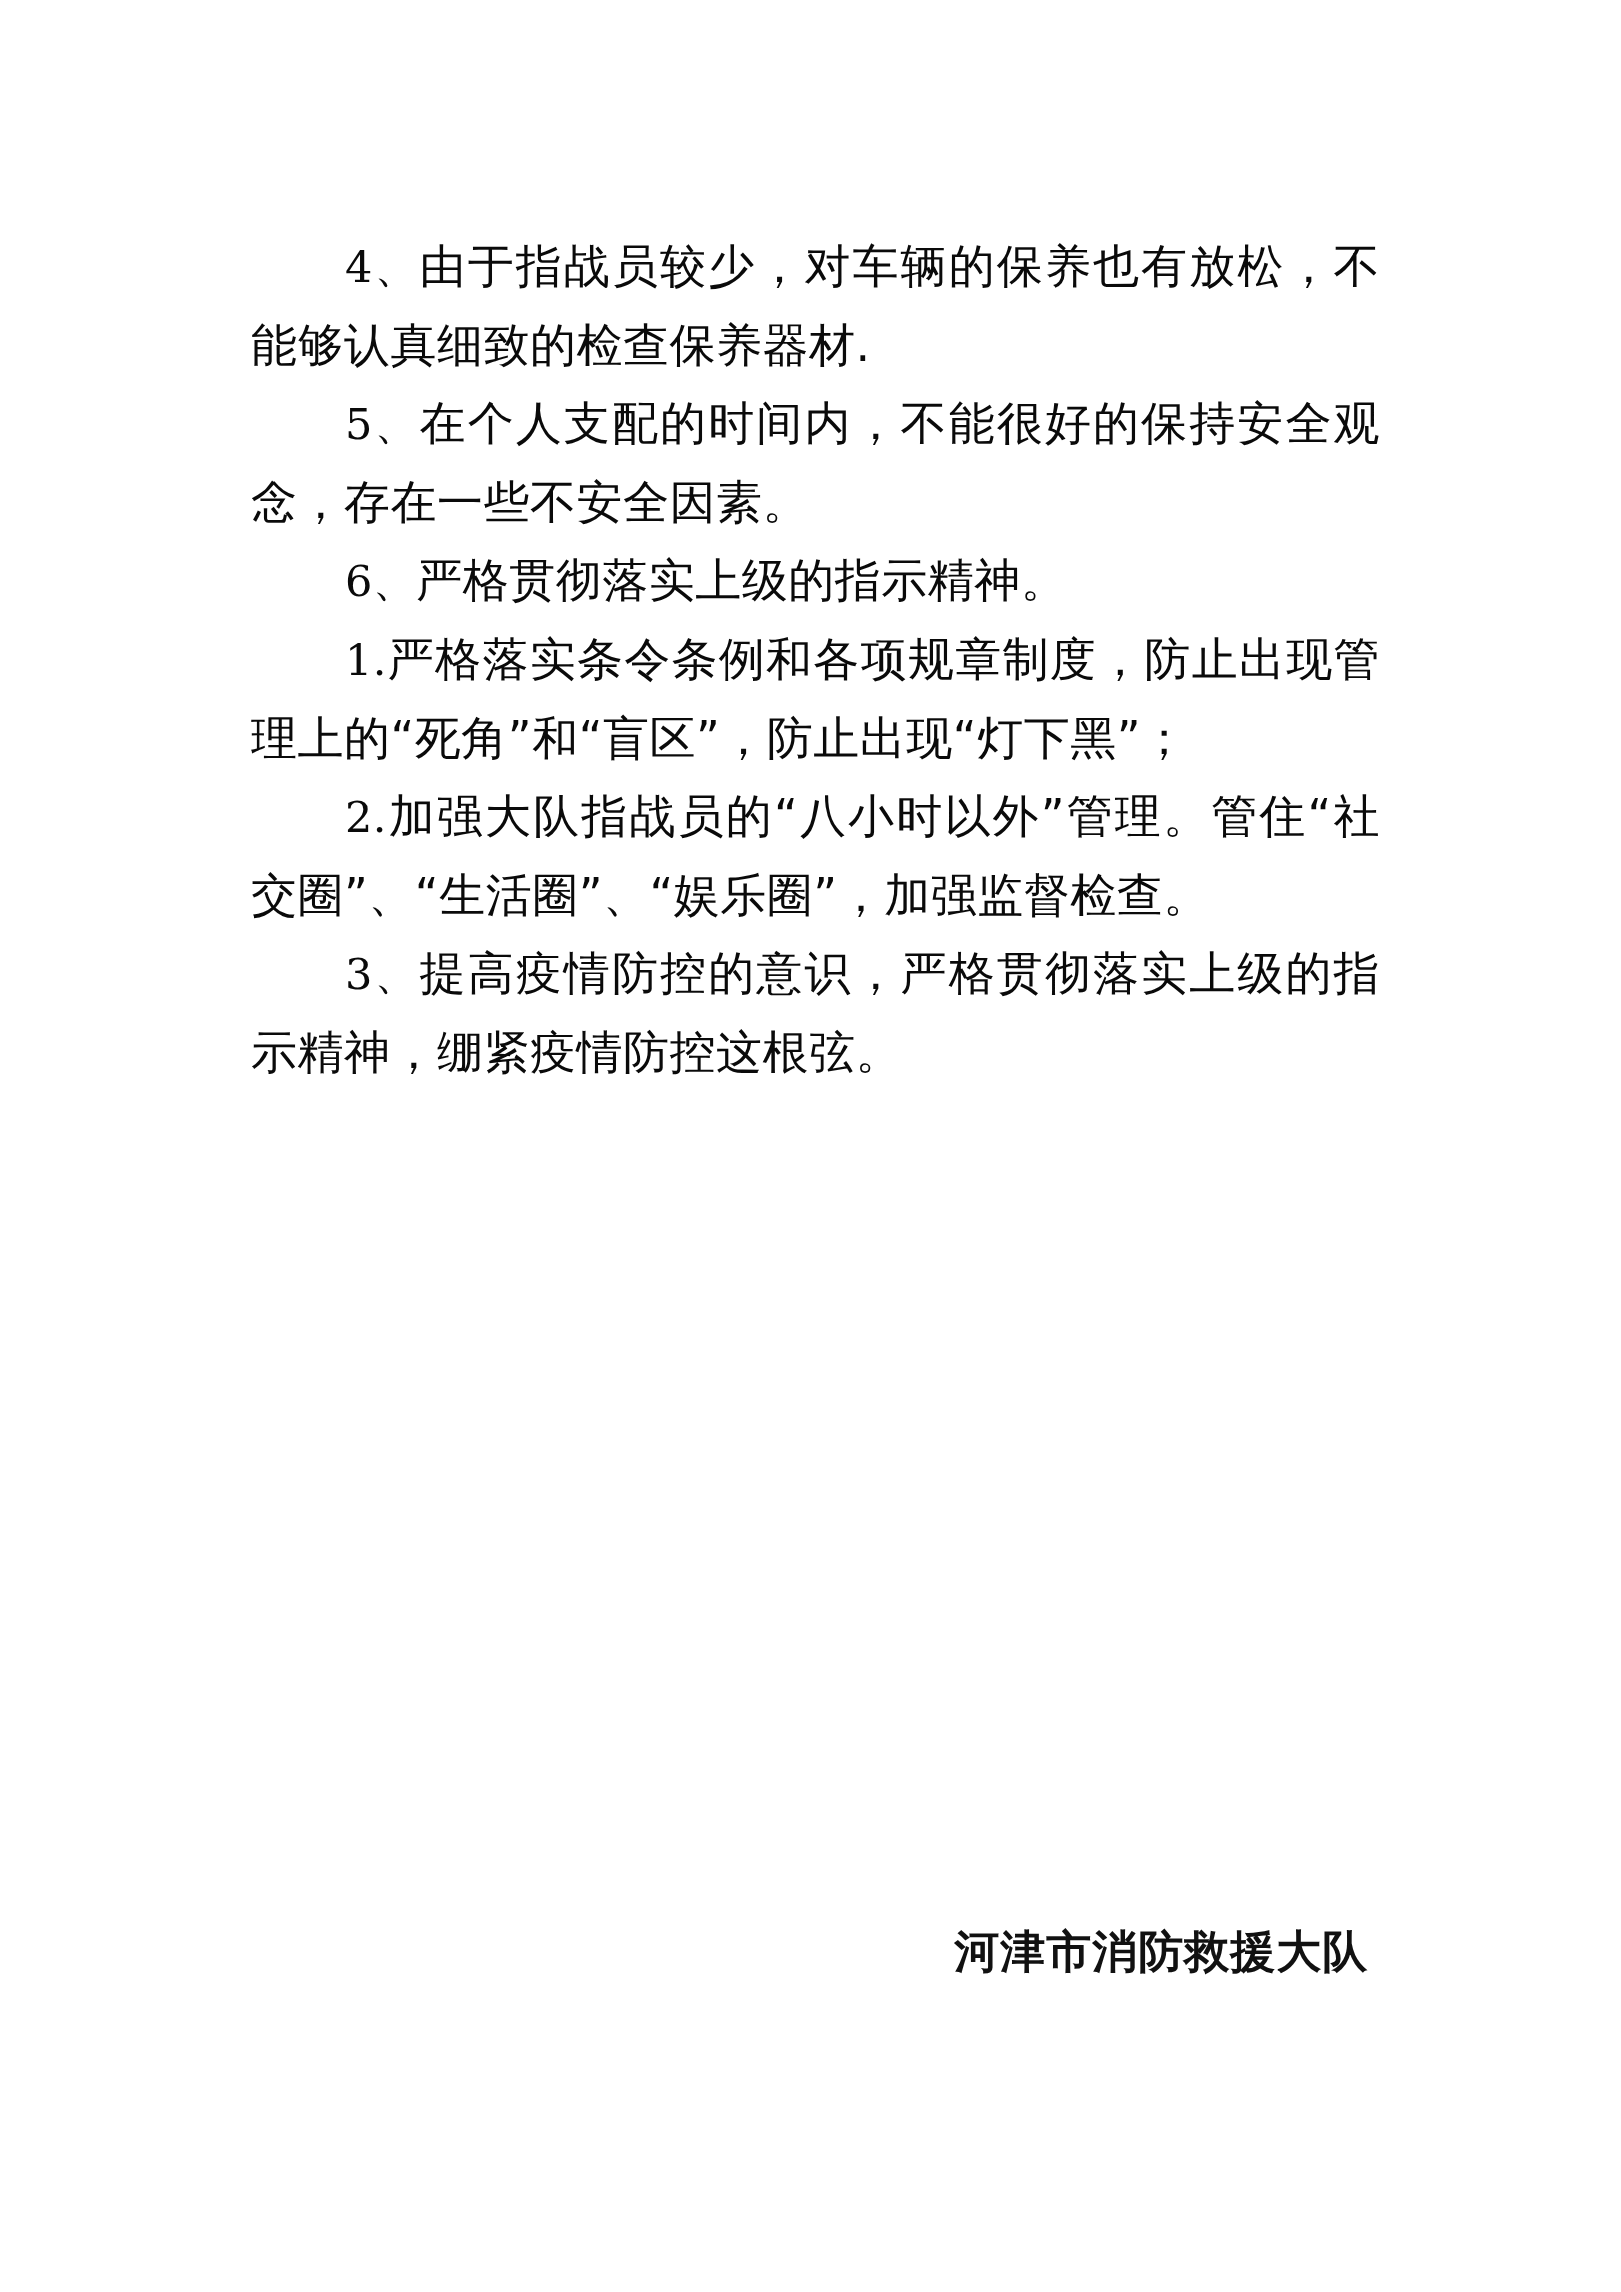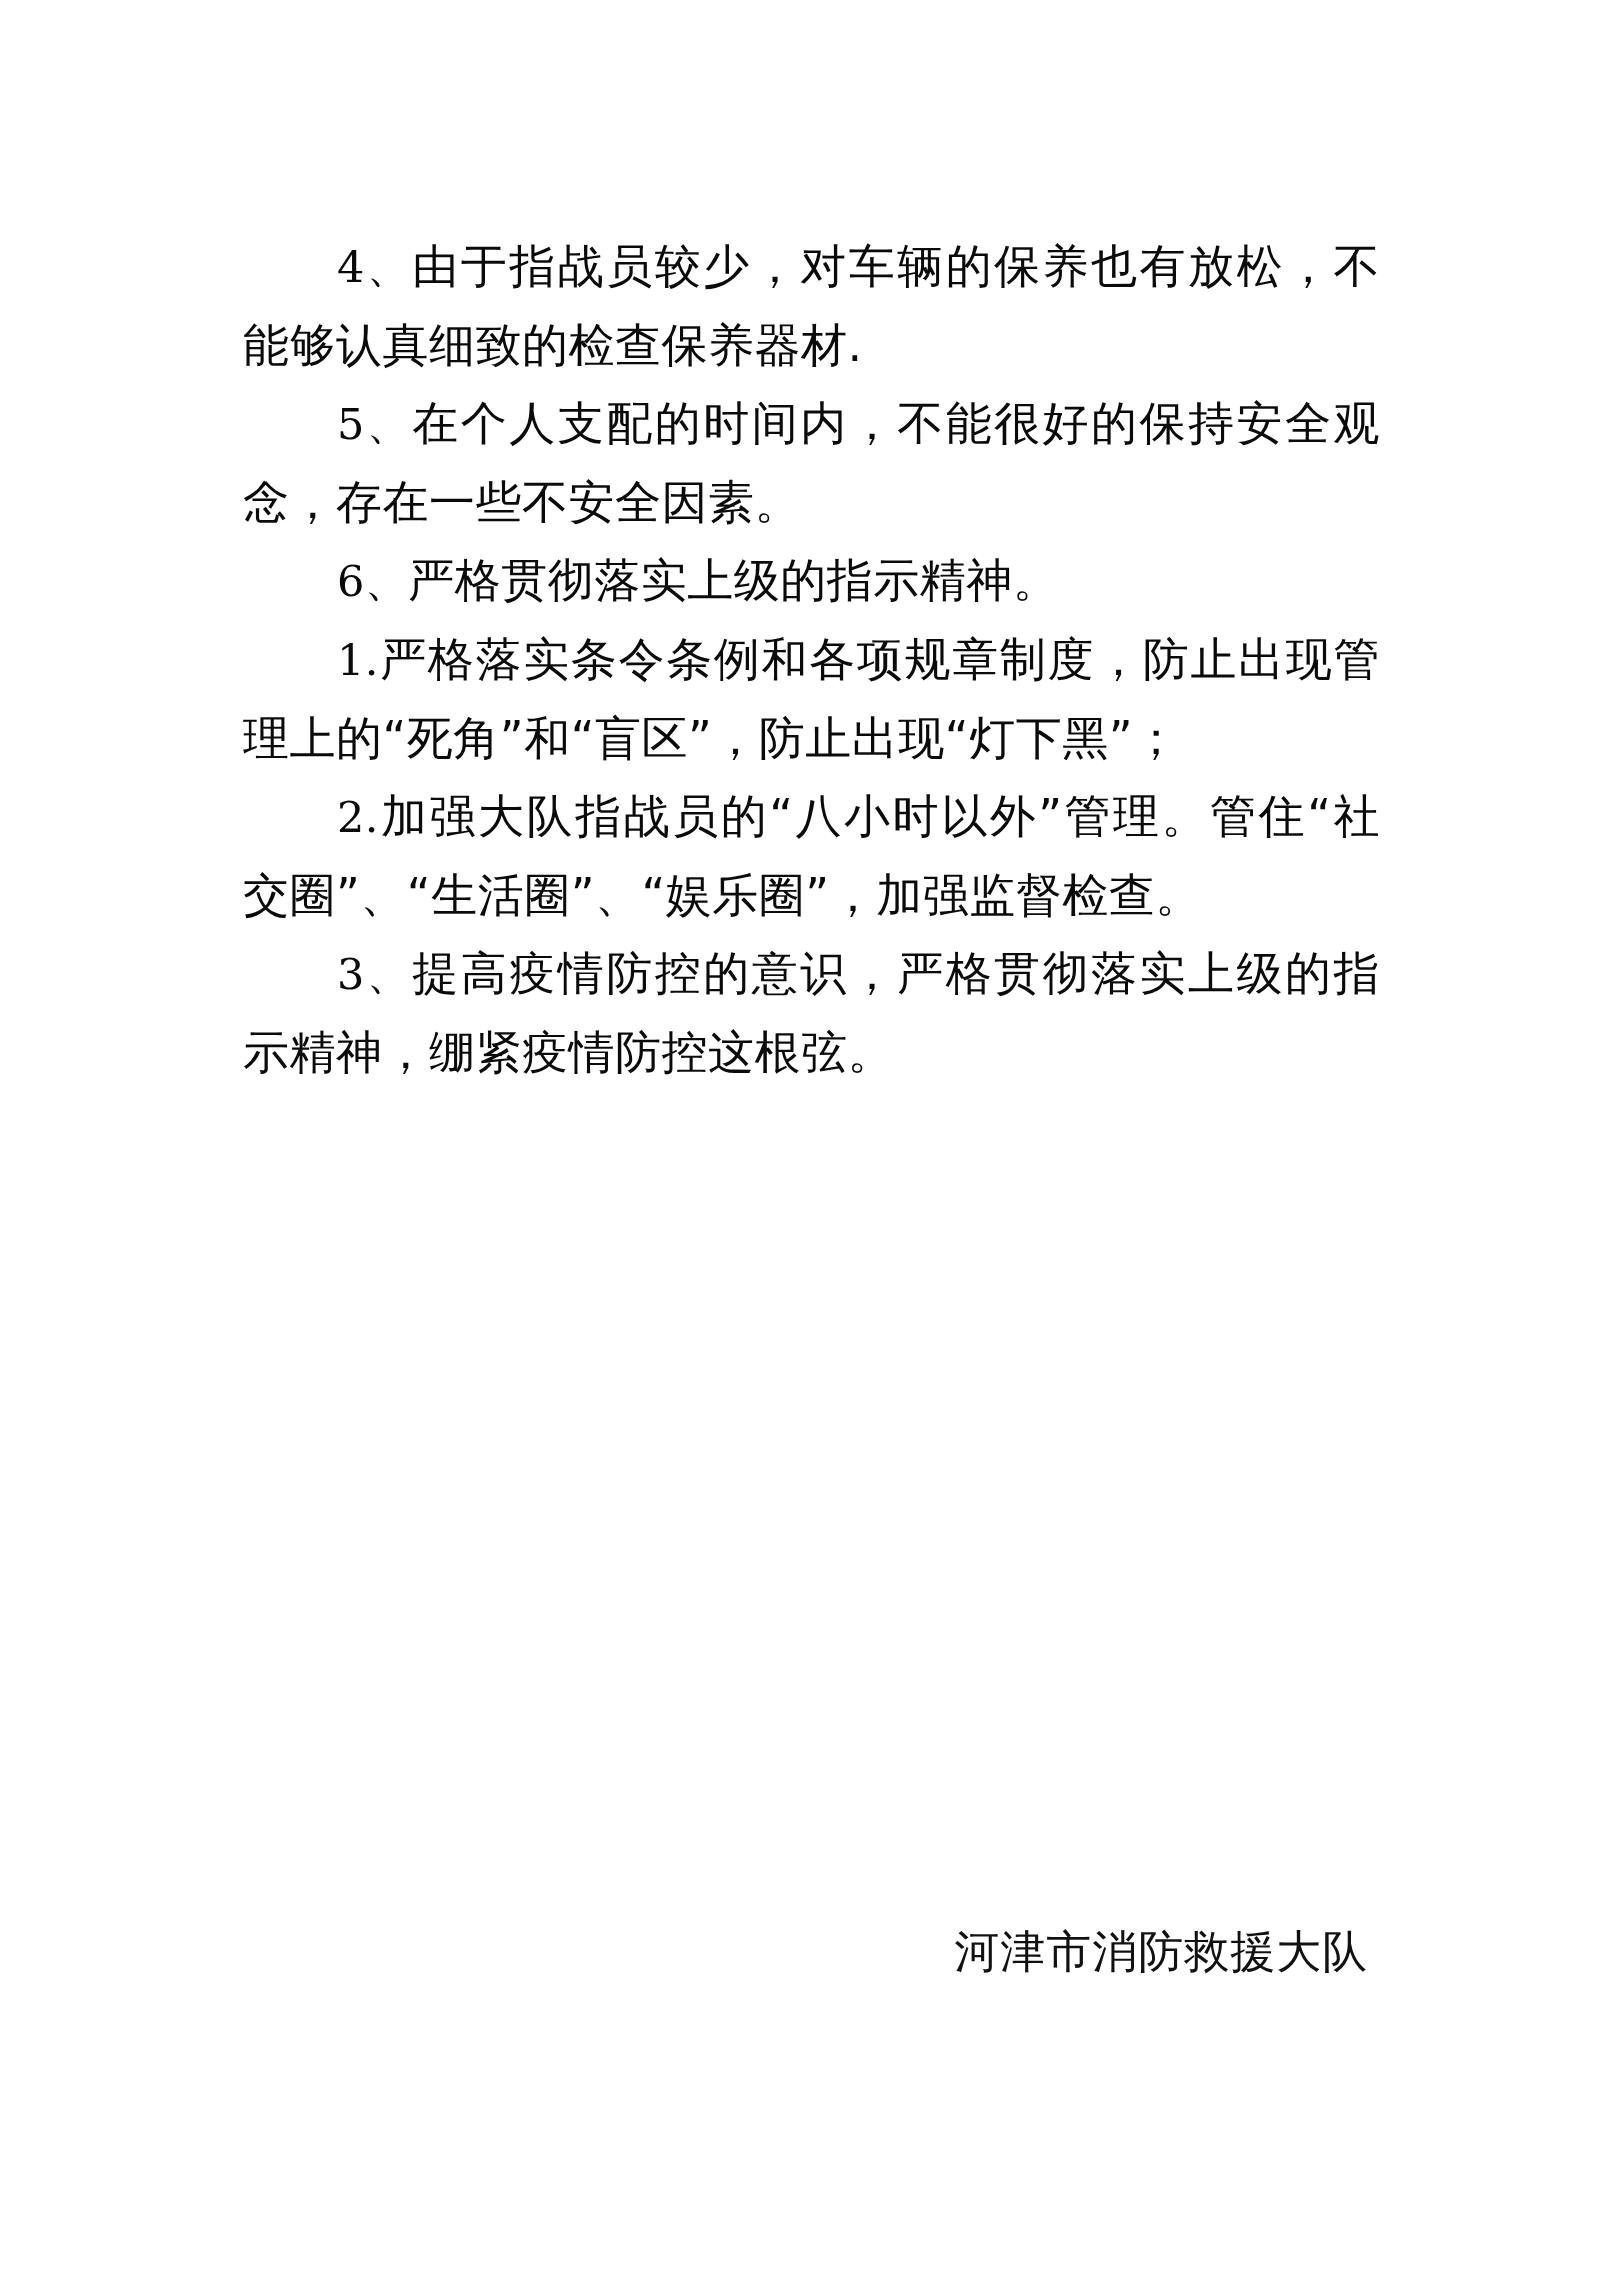--- a/index.html
+++ b/index.html
@@ -29,21 +29,21 @@
 
   
   .body-block {
     position: absolute;
     left: 243px;
     top: 227px;
     width: 1137px;
   }
 
   .para {
-    margin: 0 0 0 0;
+    margin: 0 0 0 8px;
     font-size: 46px;
     line-height: 78px;
     letter-spacing: 0.5px;
     text-align: justify;
     text-justify: inter-character;
     word-break: break-all;
     font-weight: 500;
     color: #0a0a0a;
     font-family: "DejaVu Sans", "Liberation Sans", sans-serif;
   }
@@ -75,21 +75,21 @@
     width: 1137px;
     text-align: right;
   }
 
   .signature {
     display: inline-block;
     margin-right: 11.8px;
     font-size: 45px;
     line-height: 78px;
     letter-spacing: 1px;
-    font-weight: 400;
+    font-weight: 700;
     color: #111111;
     font-family: "DejaVu Sans", "Liberation Sans", sans-serif;
   }
 </style>
 </head>
 <body>
 
 <div class="page">
 
   <div class="body-block">

